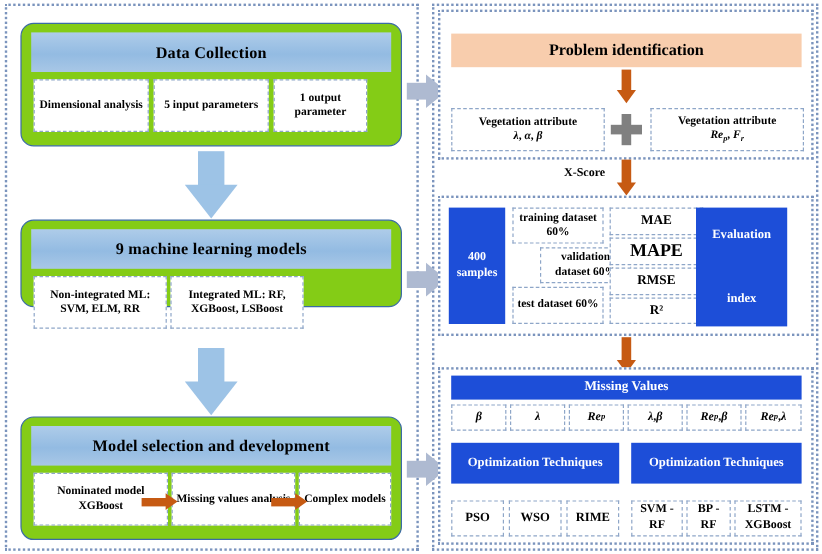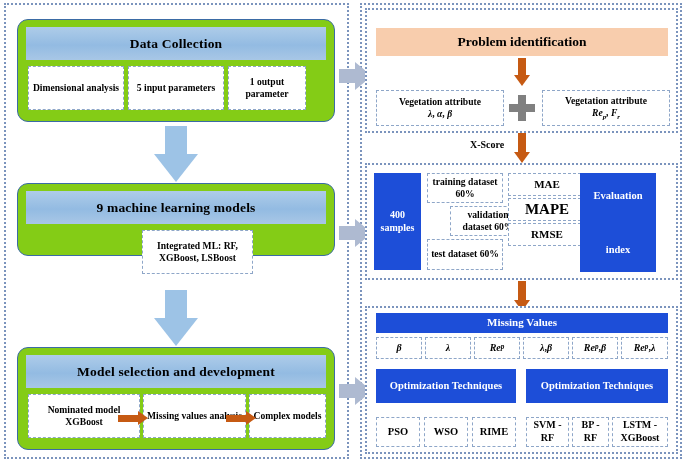--- a/index.html
+++ b/index.html
@@ -133,20 +133,21 @@
     <div class="dbox" style="left:210px;top:46px;width:78px;height:44px;">1 output parameter</div>
   </div>
 
   <div class="bigarrow" style="left:154px;top:126px;">
     <div class="shaft"></div>
       <div class="head"></div>
   </div>
 
   <div class="stage-card" style="left:17px;top:183px;width:318px;height:73px;">
     <div class="stage-head">9 machine learning models</div>
+    <div class="dbox" style="left:10px;top:46px;width:111px;height:44px;">Non-integrated ML: SVM, ELM, RR</div>
     <div class="dbox" style="left:124px;top:46px;width:111px;height:44px;">Integrated ML: RF, XGBoost, LSBoost</div>
   </div>
 
   <div class="bigarrow" style="left:154px;top:290px;">
     <div class="shaft"></div>
       <div class="head"></div>
   </div>
 
   <div class="stage-card" style="left:17px;top:347px;width:318px;height:103px;">
     <div class="stage-head">Model selection and development</div>
@@ -220,20 +221,21 @@
     <span>samples</span>
   </div>
 
   <div class="dbox" style="left:427px;top:173px;width:76px;height:30px;">training dataset 60%</div>
   <div class="dbox" style="left:450px;top:206px;width:76px;height:30px;">validation dataset 60%</div>
   <div class="dbox" style="left:427px;top:239px;width:76px;height:31px;">test dataset 60%</div>
 
   <div class="dbox" style="left:508px;top:173px;width:78px;height:23px;font-size:11px;">MAE</div>
   <div class="dbox" style="left:508px;top:198px;width:78px;height:23px;font-size:15px;">MAPE</div>
   <div class="dbox" style="left:508px;top:223px;width:78px;height:23px;font-size:11px;">RMSE</div>
+  <div class="dbox" style="left:508px;top:248px;width:78px;height:22px;font-size:11px;">R²</div>
 
   <div class="orange-bar" style="left:580px;top:173px;width:76px;height:99px;font-size:10.5px;flex-direction:column;gap:40px;">
     <span>Evaluation</span>
     <span>index</span>
   </div>
 
   <div class="oarrow-d" style="left:514px;top:281px;height:30px;">
     <div class="shaft" style="height:20px;"></div>
     <div class="head" style="top:19px;"></div>
   </div>

